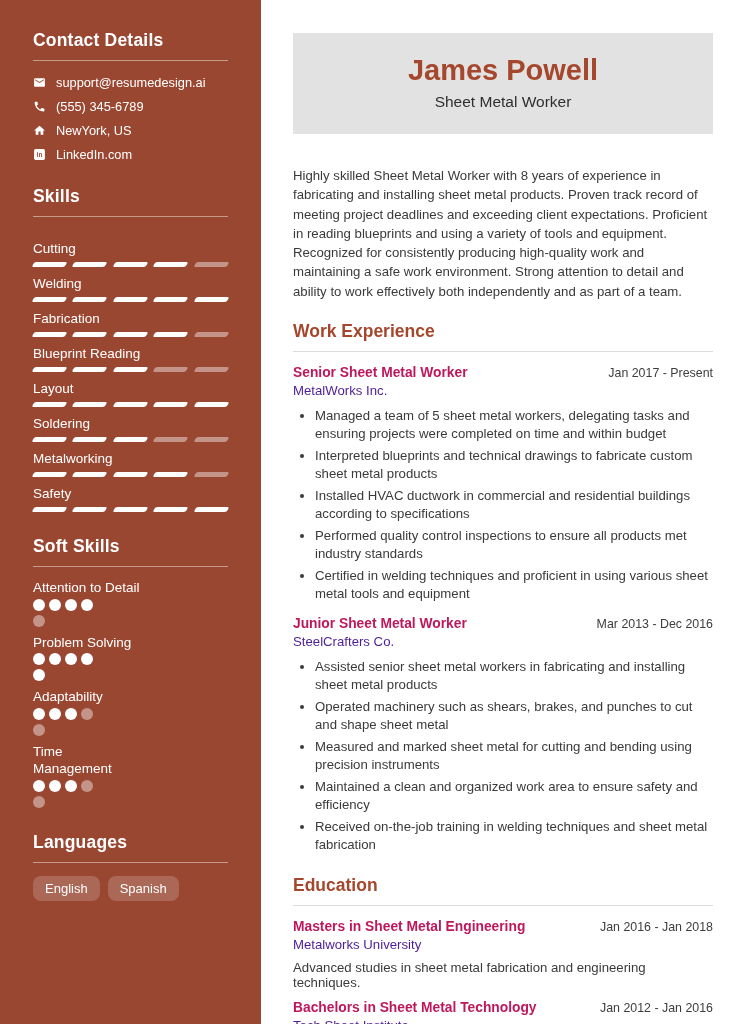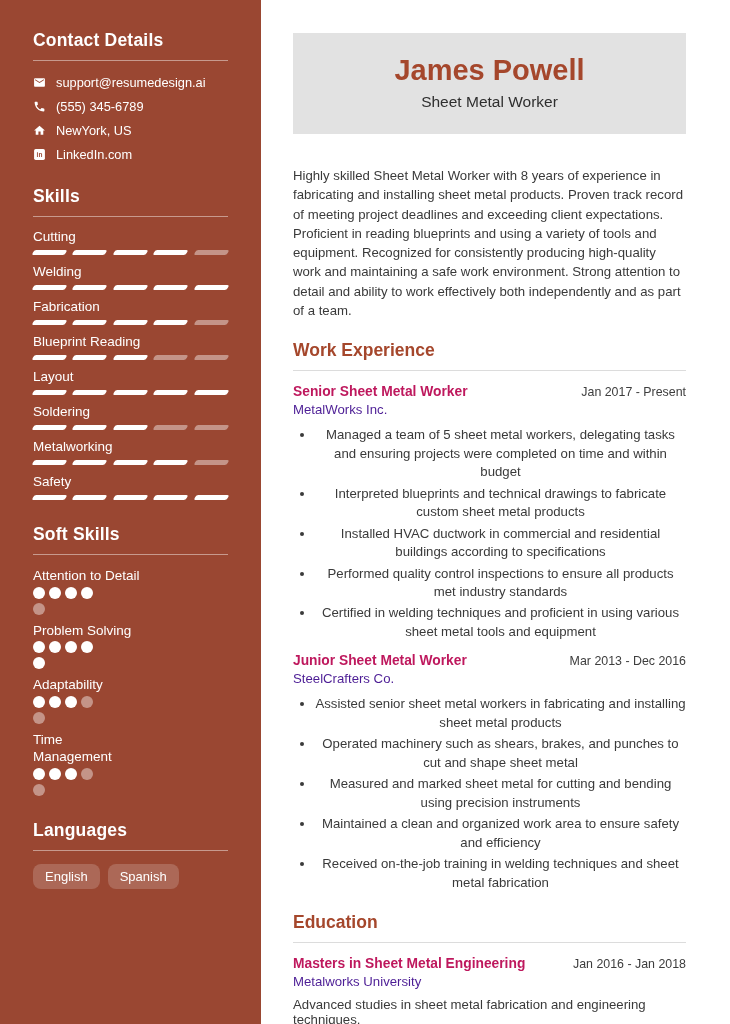--- a/index.html
+++ b/index.html
@@ -19,53 +19,53 @@
     padding:30px 33px 20px 33px;
   }
   .side-section { margin-bottom:24px; }
   .side-heading { font-size:17.5px; font-weight:bold; letter-spacing:.2px; }
   .side-rule { border:none; border-top:1px solid rgba(255,255,255,.45); margin-top:9px; }
   
   .contact-list { margin-top:14px; }
   .contact-item { display:flex; align-items:center; gap:10px; margin-bottom:9px; font-size:12.8px; }
   .contact-item svg { width:13px; height:13px; flex-shrink:0; }
   
-  .skill-list { margin-top:12px; }
+  .skill-list { margin-top:24px; }
   .skill { margin-bottom:9px; }
   .skill-name { font-size:13.5px; margin-bottom:6px; }
   .bar { display:flex; gap:7px; }
   .bar span { flex:1; height:5px; border-radius:2px; transform:skewX(-28deg); }
   .bar span.fill  { background:#ffffff; }
   .bar span.empty { background:rgba(255,255,255,.42); }
   
   .soft-list { margin-top:12px; }
   .soft { display:flex; margin-bottom:7px;flex-direction:column; }
   .soft-name { width:112px; font-size:13.5px; line-height:1.3; }
   .dots { width:68px; display:flex; flex-wrap:wrap; gap:4px; align-content:flex-start; padding-top:2px; }
   .dots span { width:12px; height:12px; border-radius:50%; }
   .dots span.fill  { background:#ffffff; }
   .dots span.empty { background:rgba(255,255,255,.42); }
   
   .tags { display:flex; gap:8px; margin-top:13px; }
   .tag { background:rgba(255,255,255,.18); border-radius:8px; padding:5px 12px; font-size:13px; }
   
-  .content { flex:1; padding:33px 44px 0 32px; }
+  .content { flex:1; padding:33px 17px 0 32px; }
   .header-box { background:#e2e2e2; text-align:center; padding:21px 10px 23px; }
   .name { font-size:29px; font-weight:bold; color:#a5472c; }
   .role { font-size:15.5px; color:#2e2e2e; margin-top:6px; }
   .summary { margin-top:32px; font-size:13.2px; line-height:1.46; color:#3a3a3a; }
   .section { margin-top:20px; }
   .sec-heading { color:#a5472c; font-size:17.5px; font-weight:bold; padding-bottom:9px;
                  border-bottom:1px solid #dcdcdc; margin-bottom:13px; }
   .entry-head { display:flex; justify-content:space-between; align-items:baseline; }
   .entry-title { font-size:13.8px; font-weight:bold; color:#be185d; }
   .entry-date { font-size:12.4px; color:#3d3d3d; white-space:nowrap; }
   .entry-company { font-size:13.2px; color:#4c1d95; margin-top:3px; }
   ul.bullets { margin:9px 0 12px 22px; }
-  ul.bullets li { font-size:13.2px; line-height:1.4; color:#3a3a3a; margin-bottom:3px;text-align:center; }
+  ul.bullets li { font-size:13.2px; line-height:1.4; color:#3a3a3a; margin-bottom:3px; }
   .edu-entry { margin-bottom:6px; }
   .edu-desc { font-size:13.2px; color:#3a3a3a; margin:8px 0 10px; }
 </style>
 </head>
 <body>
 
 <aside class="sidebar">
 
   <div class="side-section">
     <div class="side-heading">Contact Details</div>

